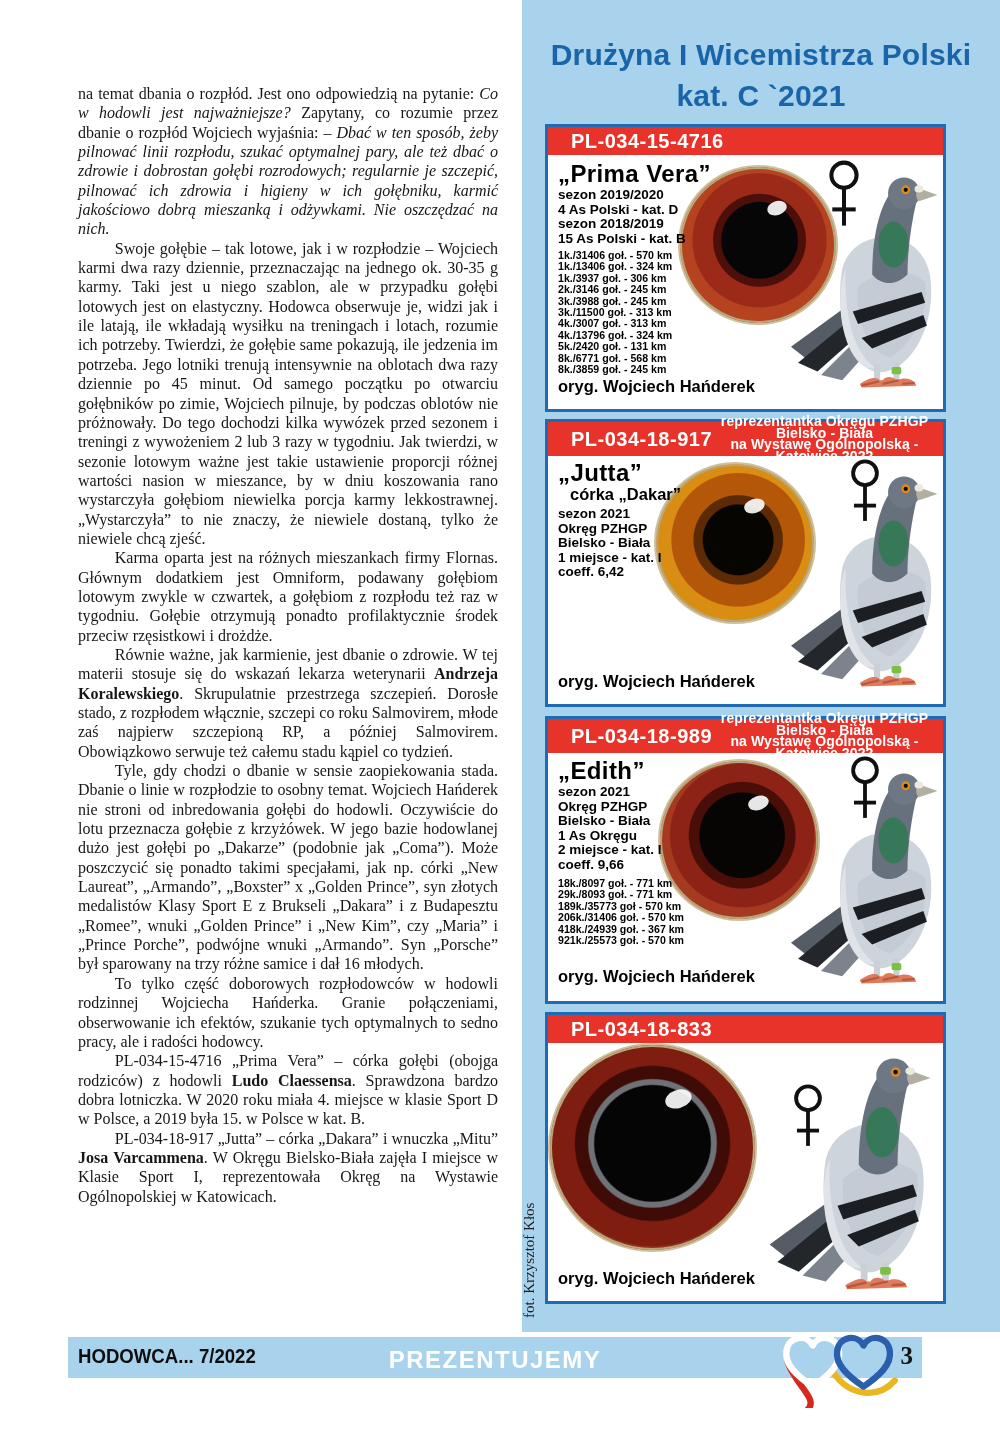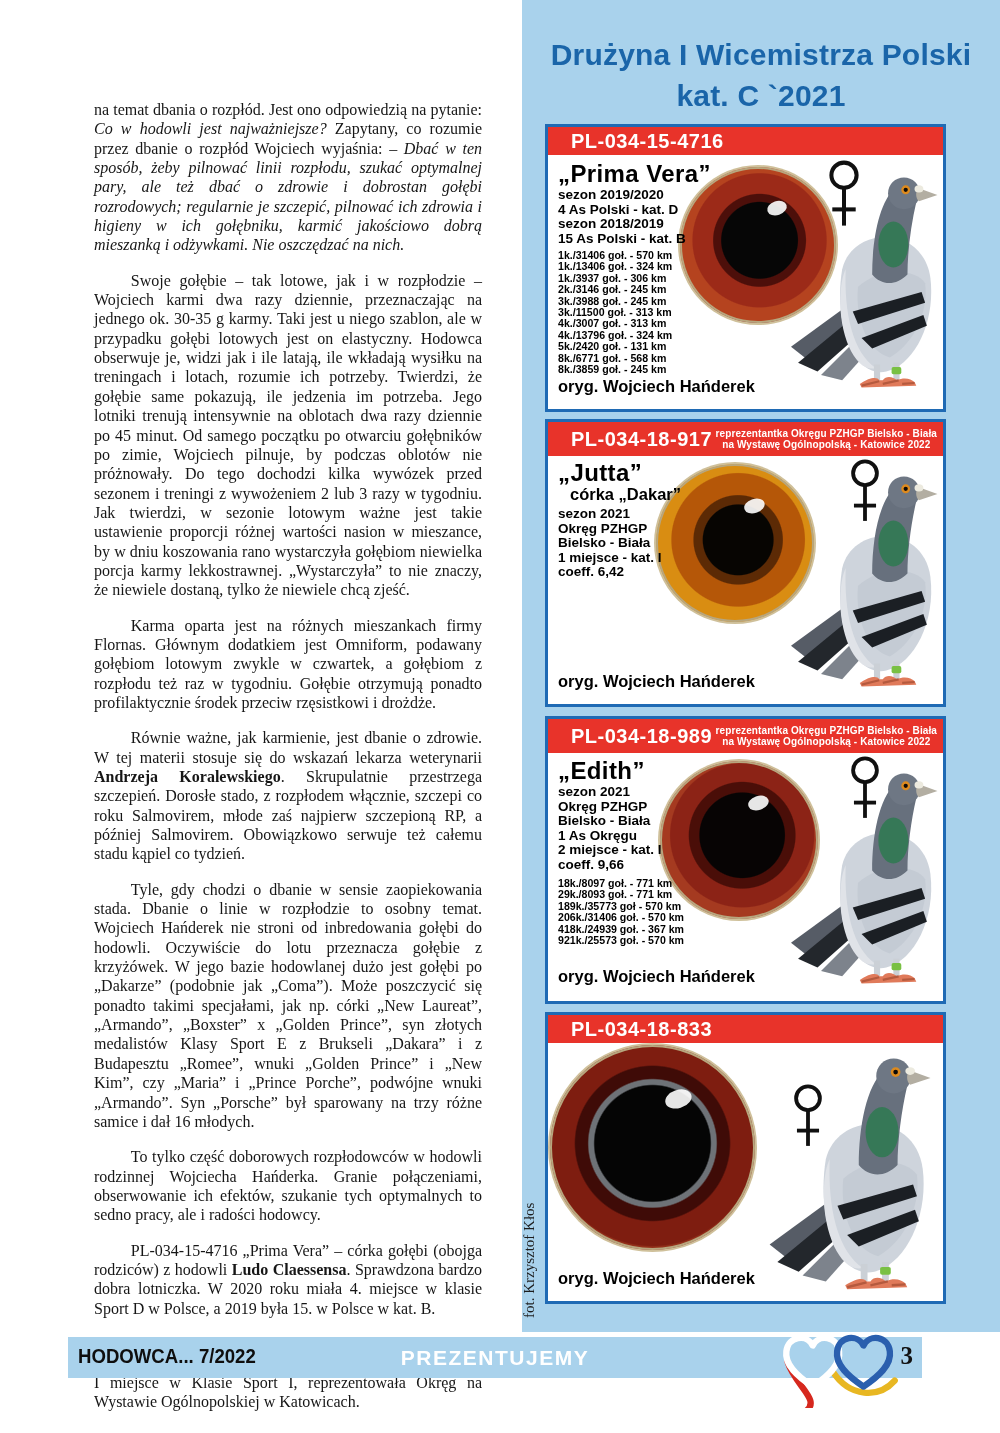--- a/index.html
+++ b/index.html
@@ -3,21 +3,21 @@
 <meta charset="utf-8">
 <style>
   html,body{margin:0;padding:0}
   body{width:1000px;height:1433px;position:relative;background:#fff;overflow:hidden;
        font-family:"Liberation Serif",serif}
 
   
   .text-col{position:absolute;left:78px;top:84px;width:420px;
             font-size:16px;line-height:19.35px;color:#161616;text-align:justify;
             hyphens:auto;-webkit-hyphens:auto}
-  .text-col p{margin:16px}
+  .text-col p{margin:0}
   .text-col p.ind{text-indent:2.3em}
   .seg-italic{font-style:italic}
   .seg-bold{font-weight:bold}
 
   
   .panel{position:absolute;left:522px;top:0;width:478px;height:1332px;background:#a9d2ec}
   .panel-title{margin:34px 6px 0;text-align:center;color:#1a65a9;
                font-family:"Liberation Sans",sans-serif;font-weight:bold;
                font-size:30px;line-height:41px;letter-spacing:.2px}
 
@@ -25,21 +25,21 @@
   .card1{top:124px;height:282px}
   .card2{top:419px;height:282px}
   .card3{top:716px;height:282px}
   .card4{top:1012px;height:286px}
 
   .card-header{background:#e8332a;color:#fff;display:flex;align-items:center;
                font-family:"Liberation Sans",sans-serif;font-weight:bold}
   .h1line{height:28px}
   .h2line{height:34px}
   .ring{font-size:20px;padding-left:23px;letter-spacing:.5px;white-space:nowrap}
-  .rep{margin-left:auto;text-align:center;font-size:10px;line-height:11.5px;
+  .rep{margin-left:auto;text-align:center;font-size:14px;line-height:11.5px;
        padding-right:6px;letter-spacing:.1px}
 
   .card-body{position:relative;font-family:"Liberation Sans",sans-serif;font-weight:bold;
              color:#000000;height:calc(100% - 34px)}
   .bird-name{position:absolute;left:10px;margin:0;font-size:24px;letter-spacing:.4px;z-index:3}
   .bird-sub{position:absolute;left:22px;font-size:16.5px;z-index:3}
   .details{position:absolute;left:10px;font-size:13.5px;line-height:14.6px;z-index:3}
   .results{position:absolute;left:10px;font-size:10.6px;line-height:11.4px;z-index:3}
   .origin{position:absolute;left:10px;font-size:16.5px;z-index:3;white-space:nowrap}
   .parentage{position:absolute;left:10px;font-size:15.5px;line-height:18.5px;z-index:3}
@@ -102,21 +102,21 @@
                 transform-origin:0 0;white-space:nowrap;
                 font-family:"Liberation Serif",serif;font-size:15px;color:#1d1d1d}
   .credit-wrap{position:absolute;left:521px;top:1318px;z-index:5}
 
   
   .footer-bar{position:absolute;left:68px;top:1337px;width:854px;height:41px;background:#a9d2ec}
   .mag{position:absolute;left:10px;top:8px;font-family:"Liberation Sans",sans-serif;
        font-weight:bold;font-size:20px;color:#0e0e0e;transform:scaleX(.93);transform-origin:left center;
        white-space:nowrap}
   .sect{position:absolute;left:0;right:0;top:9px;text-align:center;color:#fff;
-        font-family:"Liberation Sans",sans-serif;font-weight:bold;font-size:21px;letter-spacing:1.5px}
+        font-family:"Liberation Sans",sans-serif;font-weight:bold;font-size:24px;letter-spacing:1.5px}
   .pageno{position:absolute;right:9px;top:5px;font-family:"Liberation Serif",serif;
           font-weight:bold;font-size:25px;color:#111}
   .hearts{position:absolute;left:772px;top:1326px;width:140px;height:82px;z-index:6}
 </style>
 </head>
 <body>
 
 <svg width="0" height="0" style="position:absolute" aria-hidden="true">
   <defs>
     <symbol id="sym-pigeon" viewBox="0 0 170 260">

